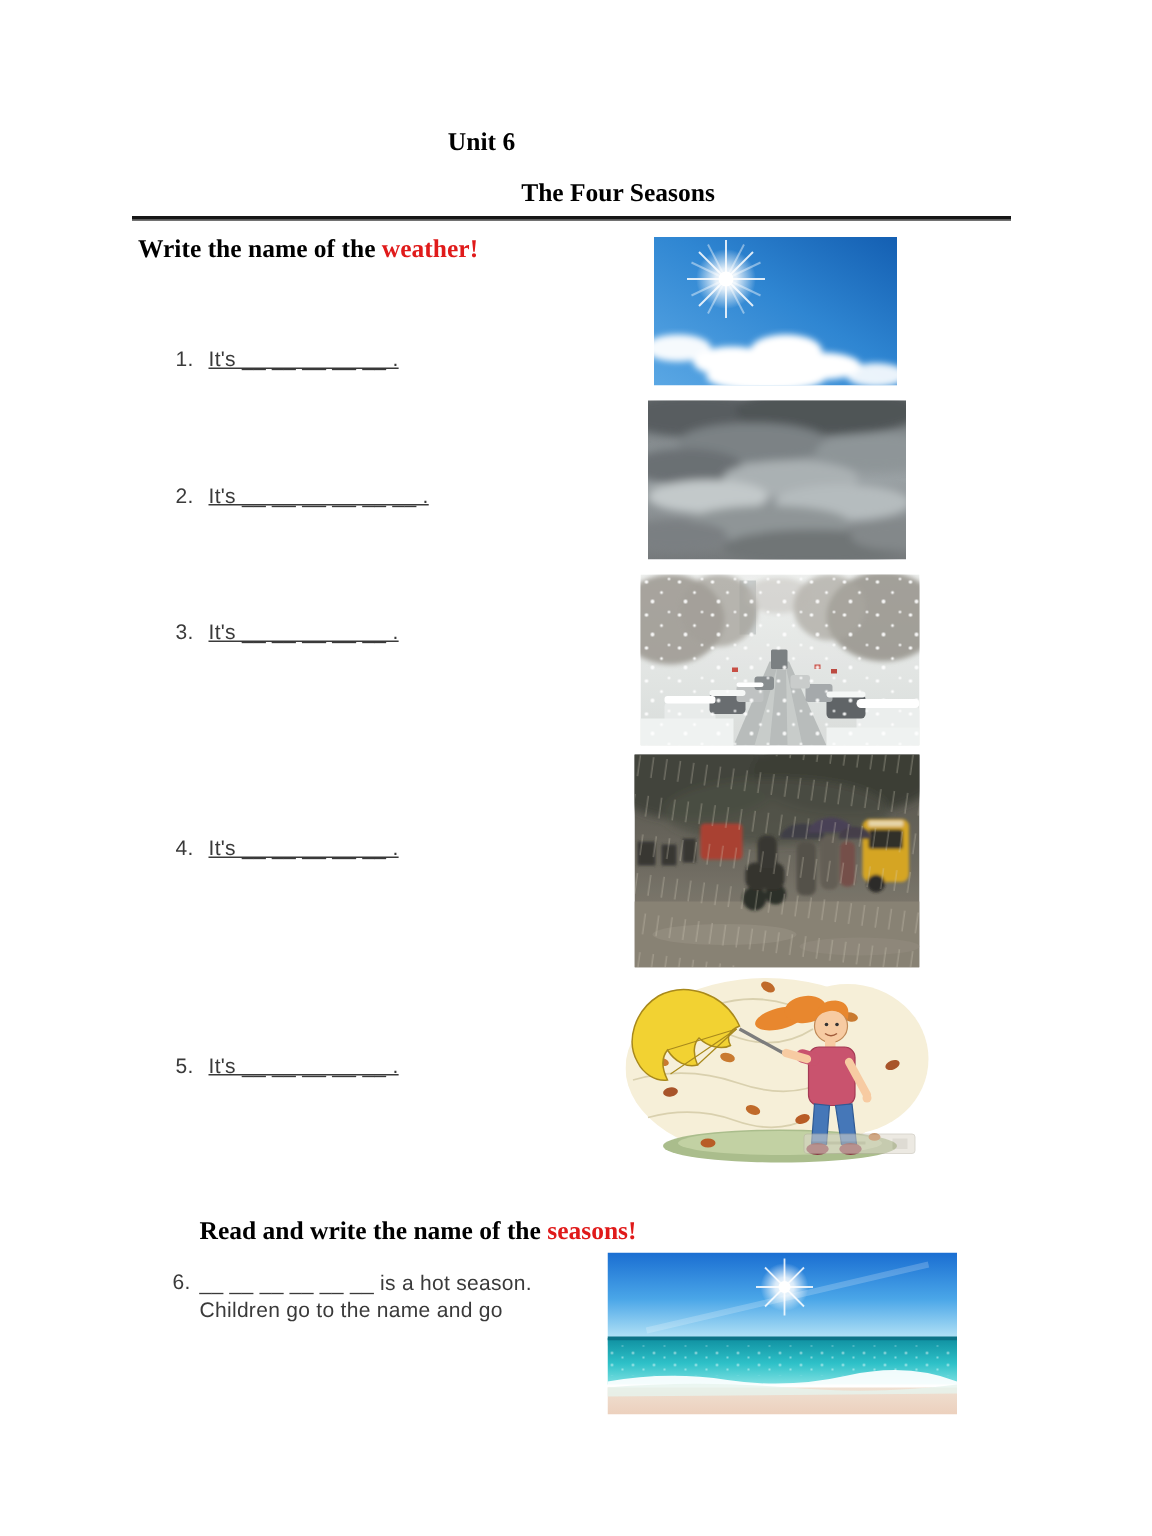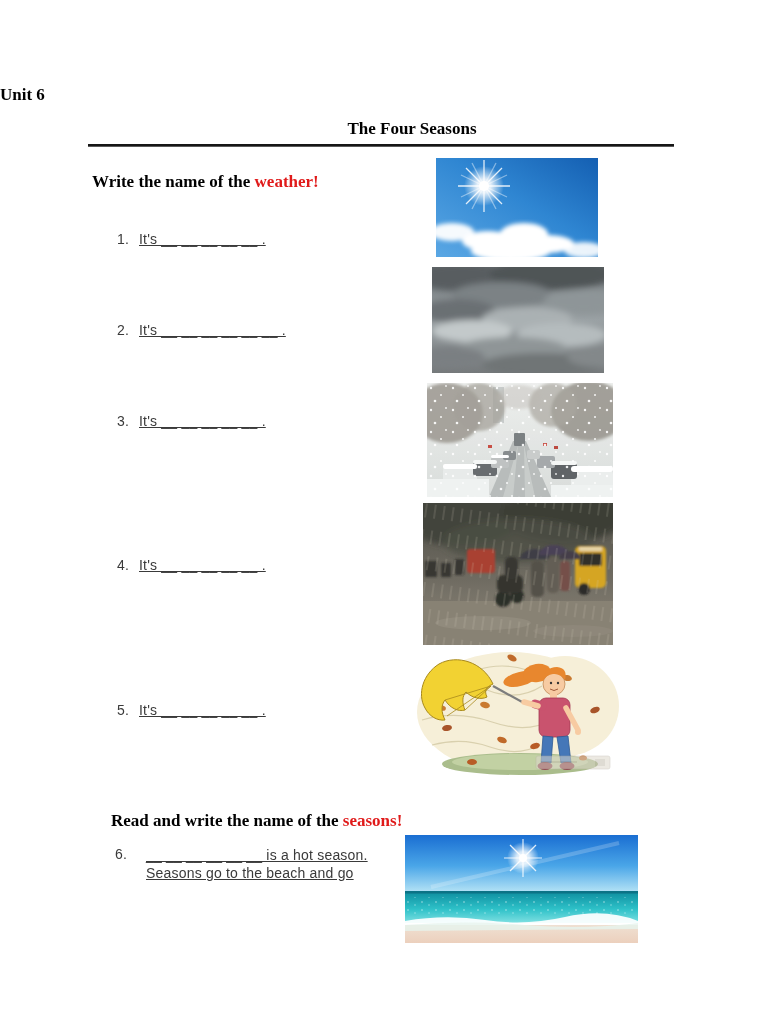--- a/index.html
+++ b/index.html
@@ -1,35 +1,35 @@
 <!DOCTYPE html>
 <html><head>
 <meta charset="utf-8">
 <style>
   html,body{margin:0;padding:0;background:#ffffff;}
   #page{
     position:relative;width:768px;height:1024px;background:#ffffff;overflow:hidden;
     font-family:"Liberation Sans",sans-serif;
   }
   .serif{font-family:"Liberation Serif",serif;font-weight:bold;color:#000;}
-  .doc-title{position:absolute;left:0;top:85px;width:642px;font-size:17px;}
+  .doc-title{position:absolute;left:0;top:85px;width:642px;text-align:center;font-size:17px;}
   .doc-subtitle{position:absolute;left:0;top:119px;width:768px;text-align:center;font-size:17px;padding-left:28px;}
   .divider{position:absolute;left:88px;top:144px;width:586px;height:2px;background:#161616;border-bottom:1px solid #5a5a5a;}
   .section-heading{position:absolute;font-size:17px;white-space:nowrap;}
-  .heading-weather{left:92px;top:172px;}
-  .heading-seasons{left:111px;top:811px;}
+  .heading-weather{left:92px;top:156px;}
+  .heading-seasons{left:133px;top:811px;}
   .accent{color:#e01a1a;}
   .item{position:absolute;left:0;top:0;width:420px;font-size:14px;color:#3a3a3a;letter-spacing:0.2px;}
   .item .num{position:absolute;left:117px;top:0;}
   .item .txt{position:absolute;left:139px;top:0;white-space:nowrap;text-decoration:underline;}
   .item-1{top:231px;} .item-2{top:322px;} .item-3{top:413px;}
   .item-4{top:557px;} .item-5{top:702px;}
   .item6{position:absolute;top:846px;font-size:14px;color:#3a3a3a;letter-spacing:0.2px;}
   .item6 .num{position:absolute;left:115px;top:0;}
-  .item6 .lines{position:absolute;left:146px;top:0;width:260px;line-height:18px;text-decoration:underline;}
+  .item6 .lines{position:absolute;left:133px;top:0;width:260px;line-height:18px;}
   .photo{position:absolute;display:block;}
   .ph-sunny {left:436px;top:158px;width:162px;height:99px;}
   .ph-cloudy{left:432px;top:267px;width:172px;height:106px;}
   .ph-snowy {left:427px;top:383px;width:186px;height:114px;}
   .ph-rainy {left:423px;top:503px;width:190px;height:142px;}
   .ph-windy {left:417px;top:650px;width:203px;height:130px;}
   .ph-beach {left:405px;top:835px;width:233px;height:108px;}
   svg{display:block;}
 </style>
 </head>
@@ -310,21 +310,21 @@
   </svg>
 
   <div class="serif section-heading heading-seasons">
     <span>Read and write the name of the </span><span class="accent">seasons!</span>
   </div>
 
   <div class="item6">
     <span class="num">6.</span>
     <div class="lines">
       <div>__ __ __ __ __ __ is a hot season.</div>
-      <div>Seasons go to the beach and go</div>
+      <div>Children go to the name and go</div>
     </div>
   </div>
 
   <svg class="photo ph-beach" viewBox="0 0 233 108">
     <defs>
       <linearGradient id="be-sky" x1="0" y1="0" x2="0" y2="1">
         <stop offset="0" stop-color="#1a6ed2"></stop>
           <stop offset="0.5" stop-color="#4aa6e8"></stop>
           <stop offset="1" stop-color="#c8eef8"></stop>
       </linearGradient>

